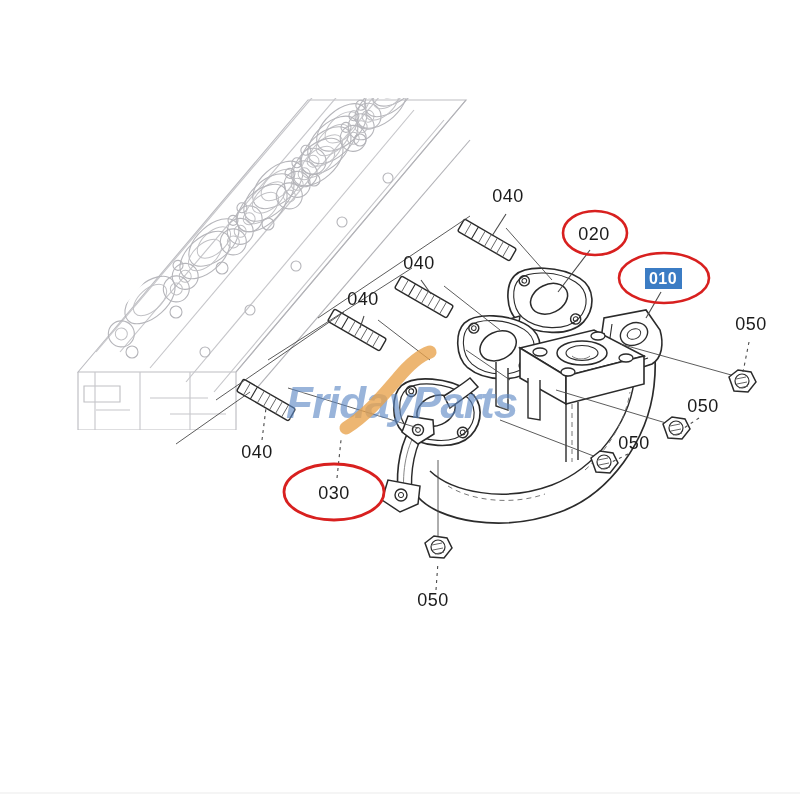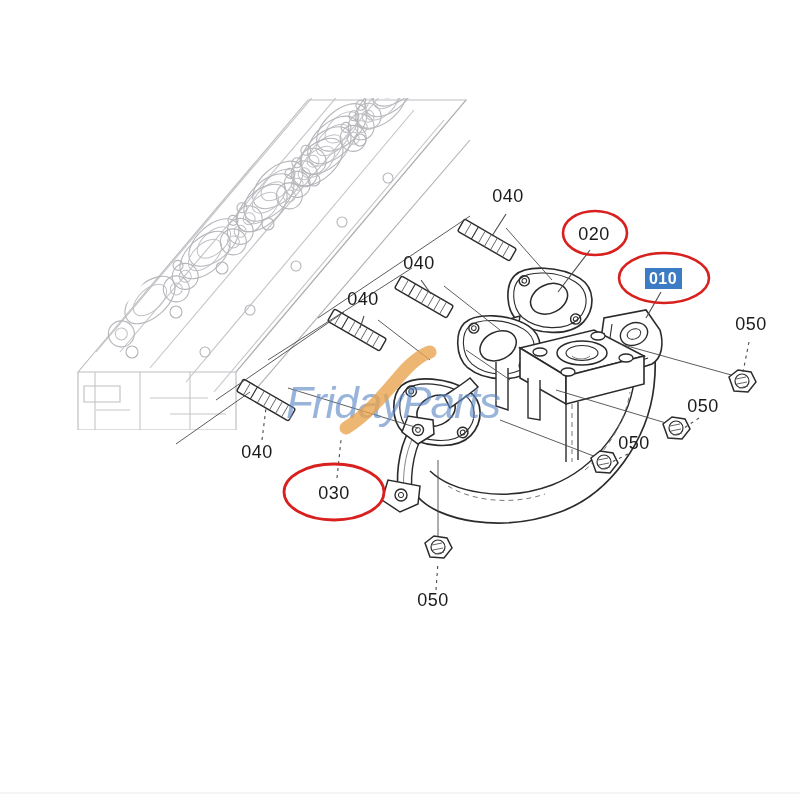--- a/index.html
+++ b/index.html
@@ -15,21 +15,21 @@
     font-family:"Liberation Sans","DejaVu Sans",sans-serif;
     font-size:18px;letter-spacing:0.5px;fill:#1b1b1b;
   }
   .hl-text{
     font-family:"Liberation Sans","DejaVu Sans",sans-serif;
     font-size:16px;letter-spacing:0.5px;fill:#ffffff;font-weight:600;
   }
   .wm{
     position:absolute;
     font-family:"Liberation Sans","DejaVu Sans",sans-serif;
-    font-style:italic;font-weight:normal;
+    font-style:italic;font-weight:bold;
     color:#5b87c4;opacity:.62;
     font-size:44px;letter-spacing:-1px;
     white-space:nowrap;user-select:none;
     text-shadow:0 1px 0 rgba(255,255,255,.45);
   }
 </style>
 </head>
 <body>
 
 <div id="stage">

